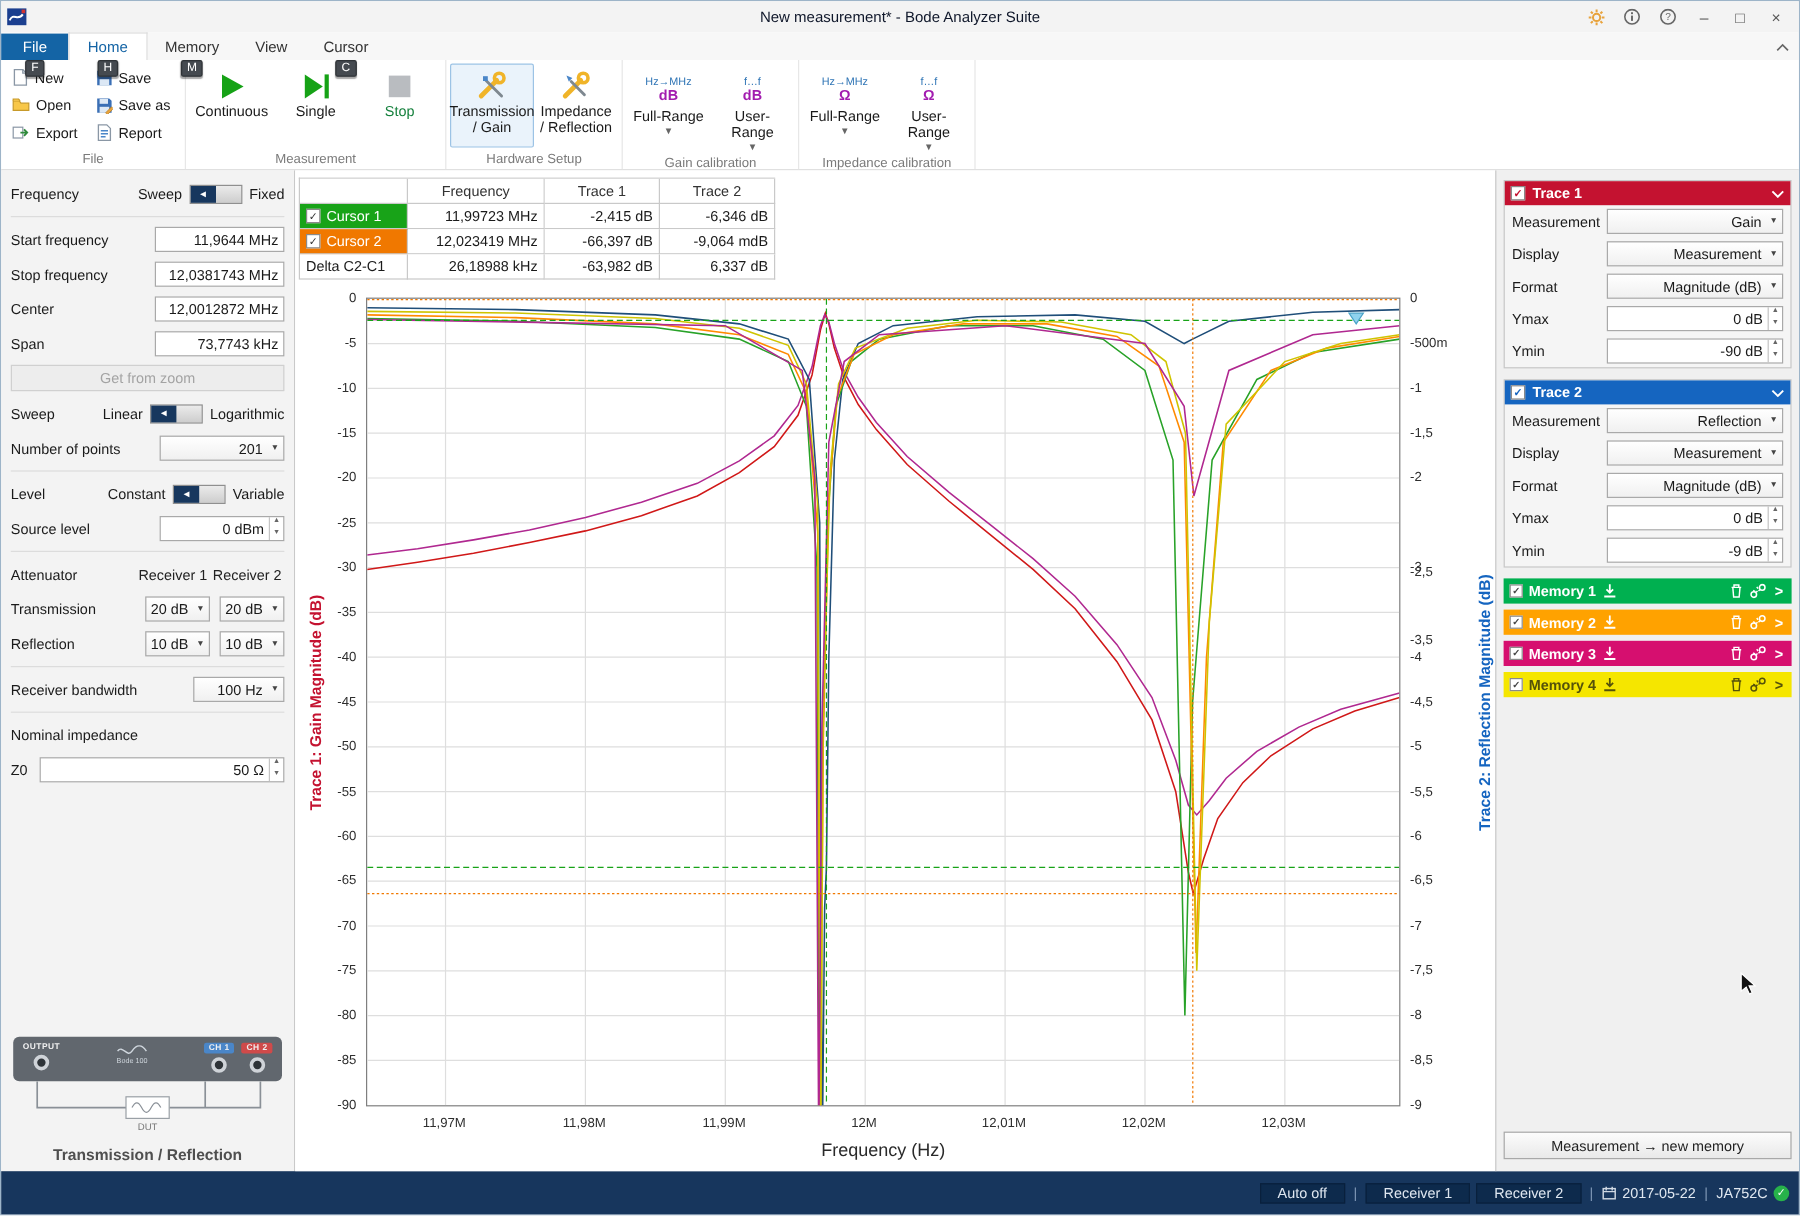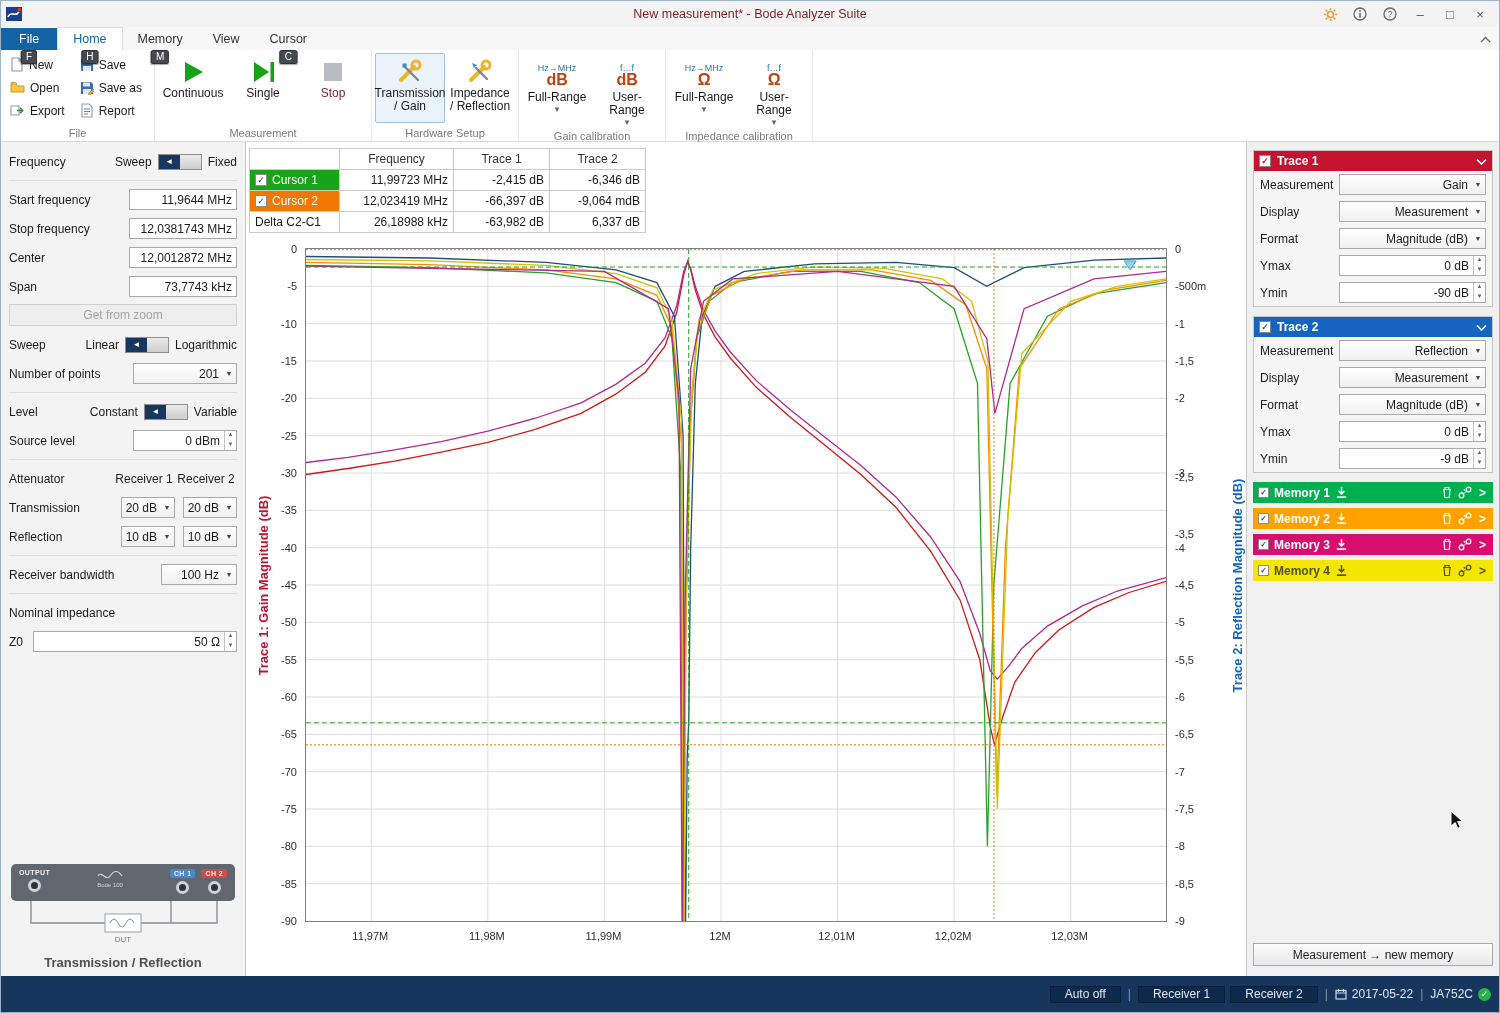--- a/index.html
+++ b/index.html
@@ -2,21 +2,21 @@
 <html><head>
 <meta charset="utf-8">
 <style>
   *{box-sizing:border-box;margin:0;padding:0}
   html,body{width:1500px;height:1013px;overflow:hidden}
   body{font-family:"Liberation Sans",sans-serif;font-size:12px;color:#1a1a1a;background:#fff;-webkit-user-select:none;user-select:none}
   .app{width:1500px;height:1013px;display:flex;flex-direction:column;border:1px solid #9db4c8}
 
   
   .titlebar{height:26px;background:#f3f3f3;display:flex;align-items:center;position:relative;padding:0 4px;flex:none}
-  .tb-title{position:absolute;left:0;right:0;text-align:center;font-size:12.5px;color:#7f1d1d}
+  .tb-title{position:absolute;left:0;right:0;text-align:center;font-size:12.5px;color:#0f172a}
   .tb-right{margin-left:auto;display:flex;align-items:center;z-index:1}
   .tb-btn{width:30px;height:24px;display:flex;align-items:center;justify-content:center;color:#555;font-size:13px}
   .logo{width:22px;height:16px;z-index:1}
 
   
   .tabrow{height:23px;background:#f7f7f7;display:flex;align-items:flex-end;position:relative;z-index:5;flex:none}
   .tab{padding:4px 15px 4px;position:relative;color:#333;font-size:12.5px;cursor:default}
   .tab-file{background:#1464a5;color:#fff;padding:4px 18px}
   .tab-sel{background:#fff;color:#1464a5;border:1px solid #dcdcdc;border-bottom:none}
   .badge{position:absolute;top:22px;left:50%;transform:translateX(-50%);background:#454a50;color:#fff;font-size:10px;line-height:12px;padding:0 4px;border-radius:2px;border:1px solid #2e3236;box-shadow:0 1px 1px rgba(0,0,0,.35);z-index:9}
@@ -25,24 +25,24 @@
   
   .ribbon{height:92px;background:#fff;border-bottom:1px solid #d9d9d9;display:flex;flex:none}
   .rgroup{display:flex;flex-direction:column;border-right:1px solid #e7e7e7;padding:3px 3px 0}
   .rbody{flex:1;display:flex;align-items:flex-start}
   .rcaption{height:16px;line-height:16px;text-align:center;font-size:11px;color:#7a7a7a}
   .filegrid{display:grid;grid-template-rows:repeat(3,23px);grid-auto-flow:column;align-items:center}
   .ritem{display:flex;align-items:center;gap:5px;padding:0 9px 0 6px;height:22px;font-size:12px;border-radius:2px}
   .bigbtn{width:70px;min-height:70px;display:flex;flex-direction:column;align-items:center;padding:5px 2px 0;gap:2px;border:1px solid transparent;border-radius:2px;text-align:center}
   .bigbtn .blbl{font-size:12px;line-height:13px}
   .bigbtn.sel{background:#eaf3fb;border-color:#9cc3e5}
-  .bigbtn.dis .blbl{color:#7f1d1d}
+  .bigbtn.dis .blbl{color:#15803d}
   .calicon{height:30px;display:flex;flex-direction:column;align-items:center;justify-content:center;line-height:11px}
   .ci-top{font-size:9px;color:#2e74b5;white-space:nowrap}
-  .ci-unit{font-size:16px;font-weight:bold;color:#c2410c}
+  .ci-unit{font-size:12px;font-weight:bold;color:#a21caf}
   .ddv{font-size:8px;color:#666;line-height:8px}
 
   
   .main{flex:1;display:flex;min-height:0}
 
   
   .sidebar{width:245px;flex:none;background:#f3f3f3;border-right:1px solid #c9c9c9;display:flex;flex-direction:column;padding:8px 6px 4px;overflow:hidden}
   .s-row{display:flex;align-items:center;height:23px;margin:0 2px 6px;flex:none}
   .s-row .lab{flex:1;white-space:nowrap}
   .divider{border-top:1px solid #dcdcdc;margin:1px 2px 7px;flex:none}
@@ -601,20 +601,21 @@
         <div class="ylab r">Trace 2: Reflection Magnitude (dB)</div>
         <div class="xtl" id="xticks">
             <span class="xtick" style="top: 0px; left: 25.2802px;">11,97M</span>
             <span class="xtick" style="top: 0px; left: 141.852px;">11,98M</span>
             <span class="xtick" style="top: 0px; left: 258.424px;">11,99M</span>
             <span class="xtick" style="top: 0px; left: 374.995px;">12M</span>
             <span class="xtick" style="top: 0px; left: 491.567px;">12,01M</span>
             <span class="xtick" style="top: 0px; left: 608.139px;">12,02M</span>
             <span class="xtick" style="top: 0px; left: 724.711px;">12,03M</span>
           </div>
+        <div class="xlabel">Frequency (Hz)</div>
       </div>
     </div>
 
     <div class="rightpanel">
 
       <div class="tracebox t1">
         <div class="thead">
           <span class="chk">✓</span>
           <span class="ttl">Trace 1</span>
           <svg width="11" height="7" viewBox="0 0 11 7">

